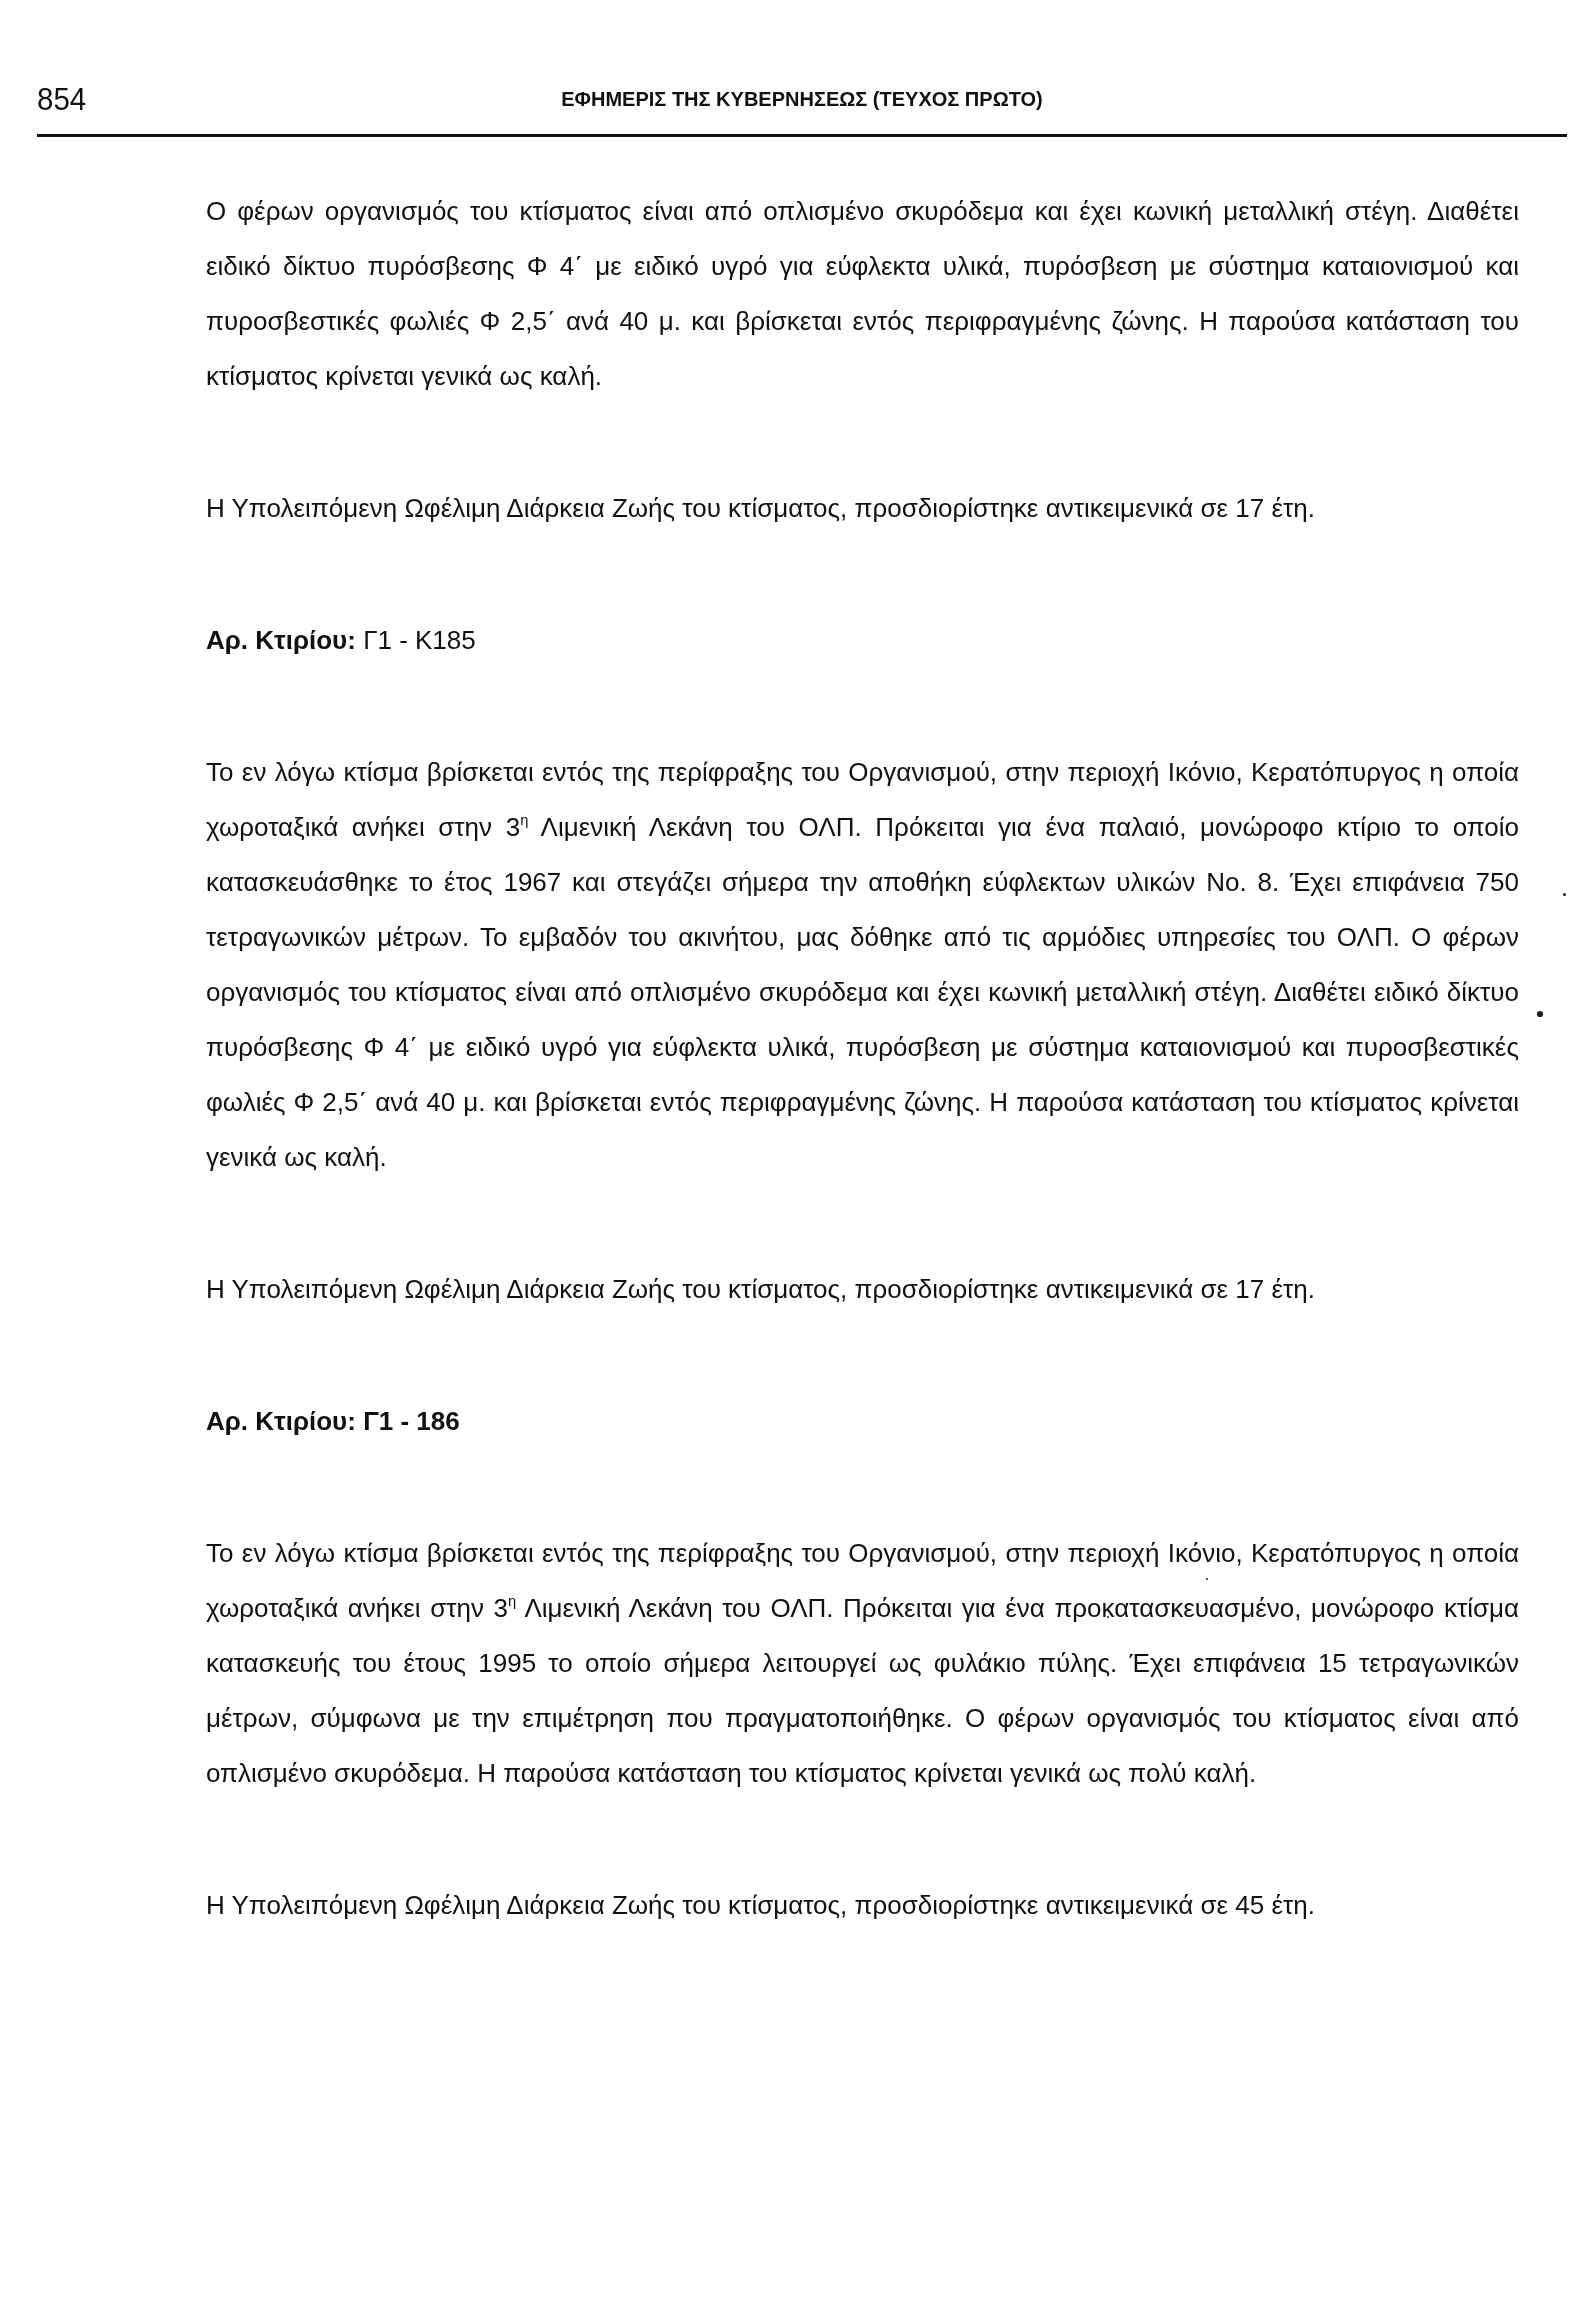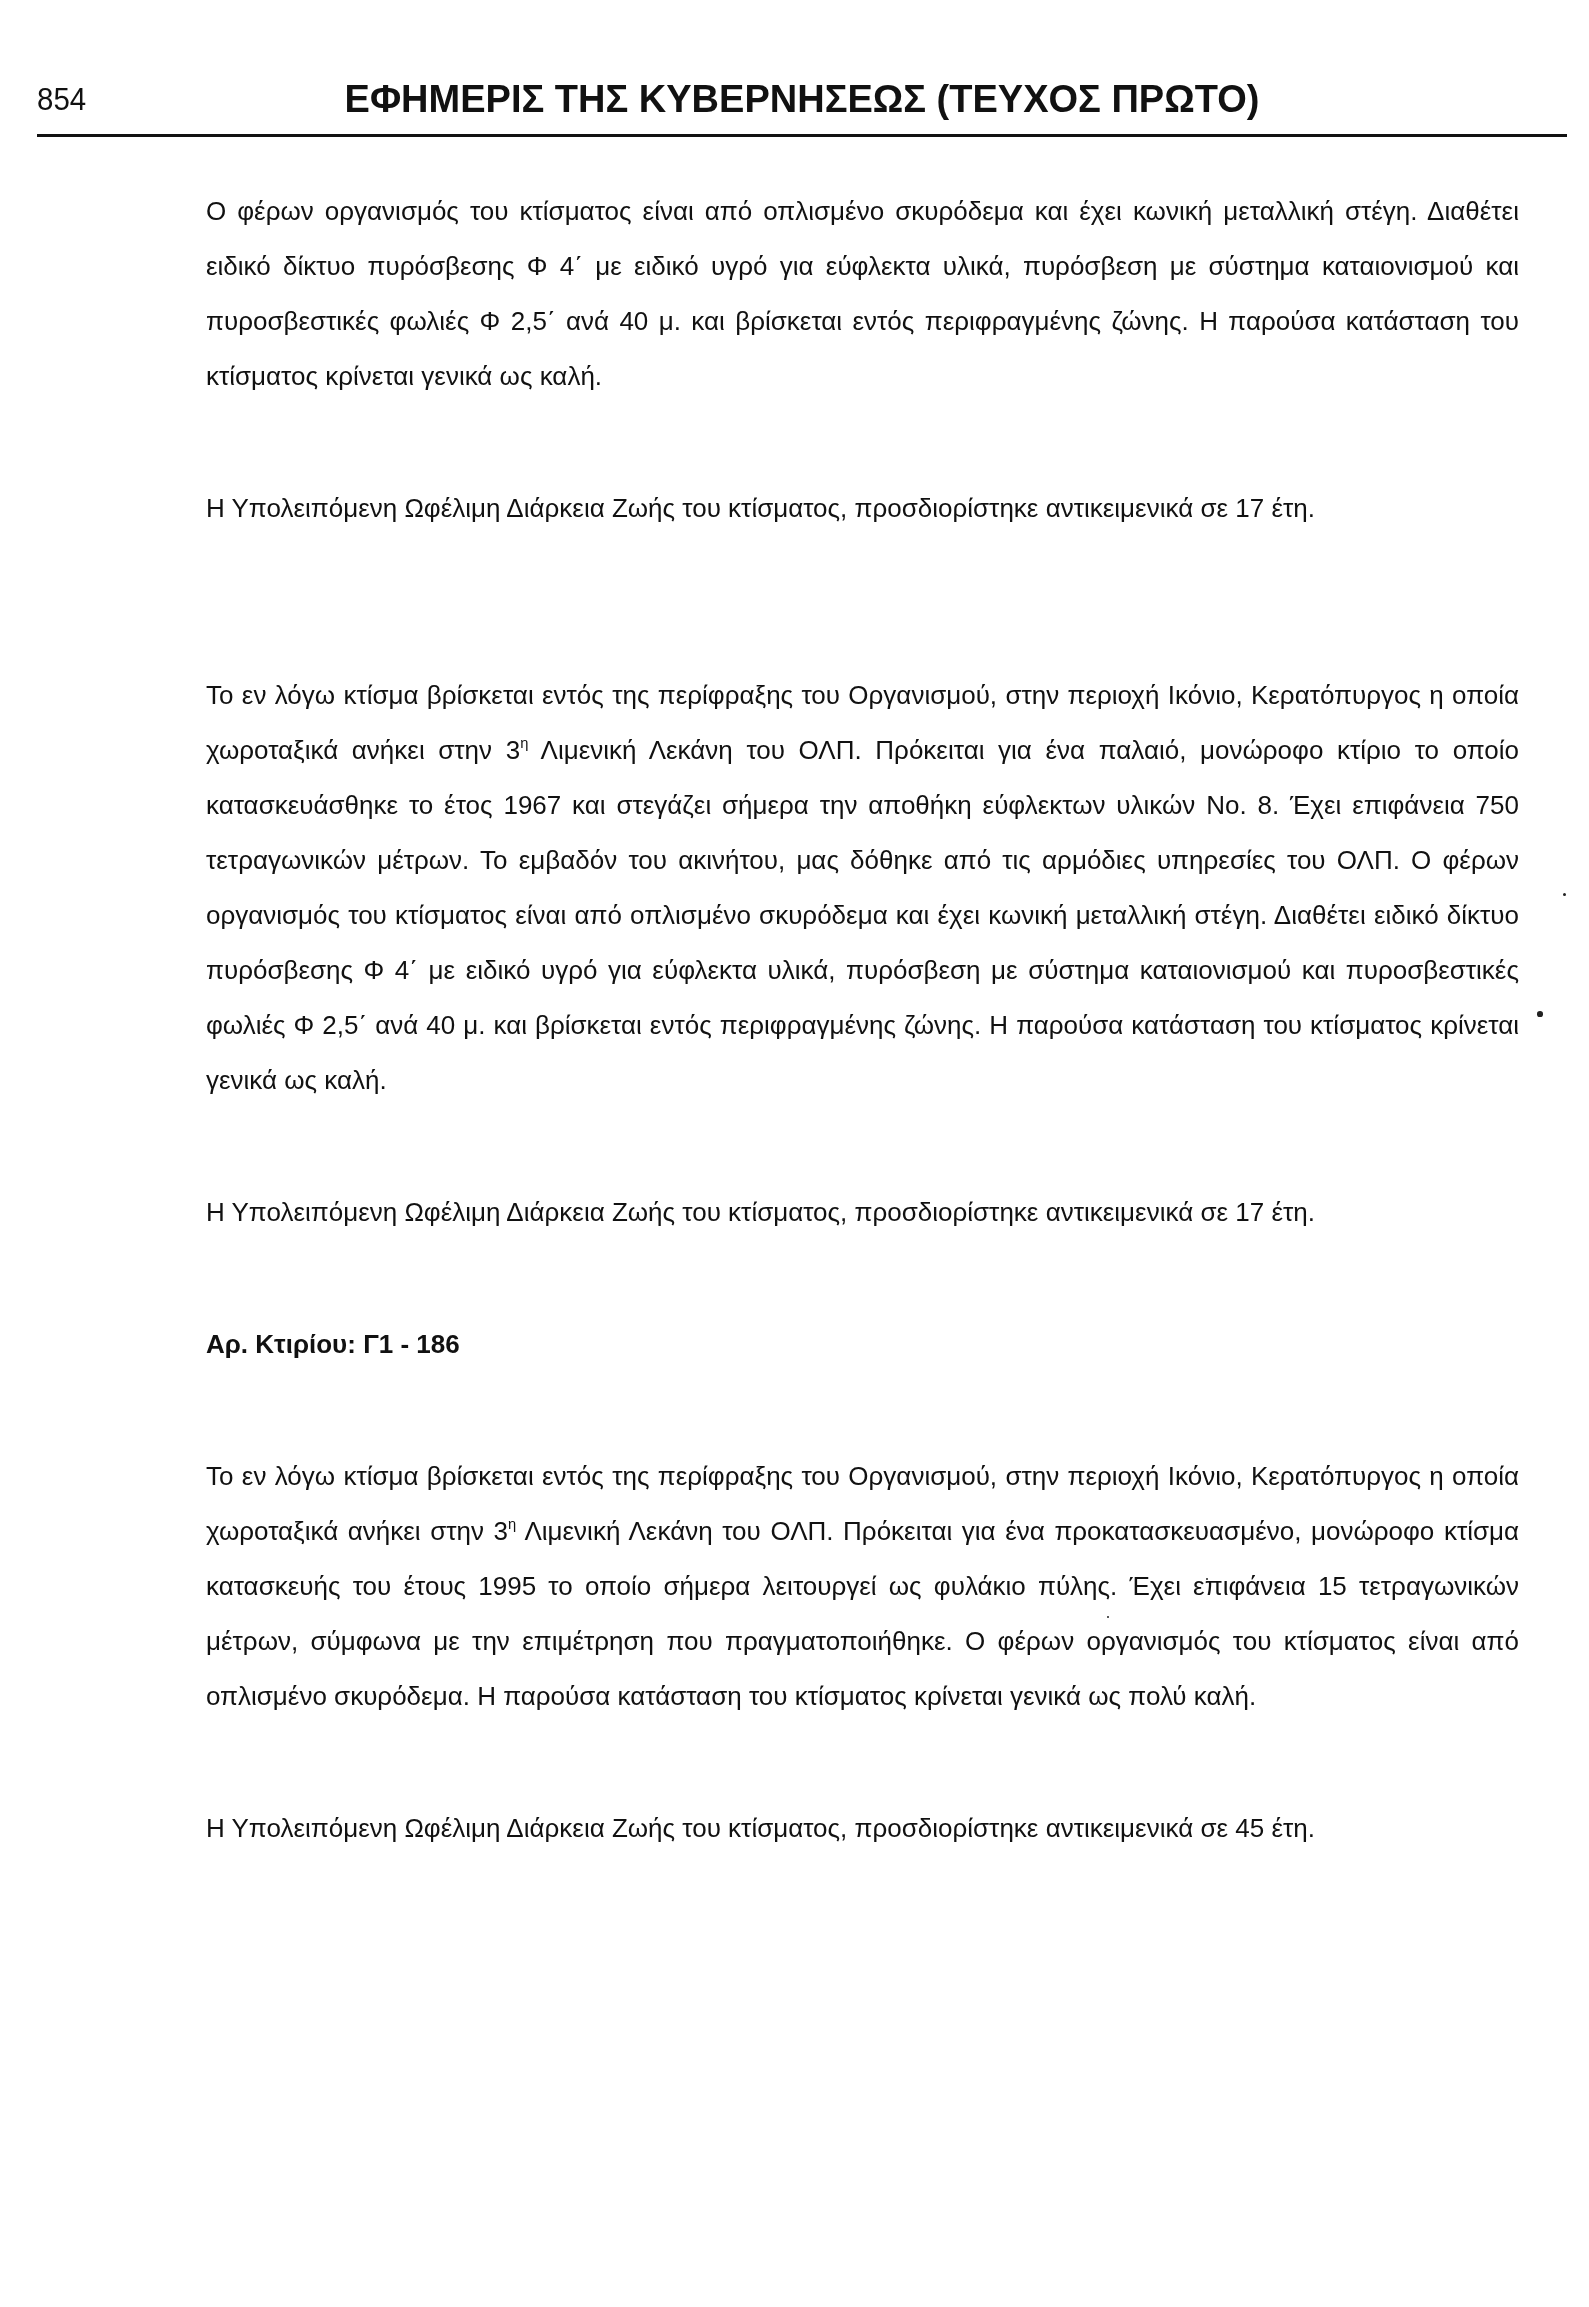--- a/index.html
+++ b/index.html
@@ -9,21 +9,21 @@
   }
   .header {
     position: absolute; left: 37px; top: 75px; width: 1530px; height: 49px;
   }
   .page-num {
     position: absolute; left: 0; top: 0; font-size: 31px; line-height: 49px;
     transform: scaleX(0.95); transform-origin: left;
   }
   .header-title {
     position: absolute; left: 0; width: 1530px; top: 0; text-align: center;
-    font-size: 38px; font-weight: bold; line-height: 49px;
+    font-size: 20px; font-weight: bold; line-height: 49px;
   }
   .rule {
     position: absolute; left: 37px; top: 134px; width: 1530px; height: 3.3px; background: #111;
   }
   .content {
     position: absolute; left: 195px; top: 173px; width: 1335px;
     font-size: 26px; line-height: 55px;
   }
   .content p { margin: 11px; text-align: justify; }
   .gap { height: 55px; }
@@ -38,20 +38,24 @@
   <span class="page-num">854</span>
   <div class="header-title">ΕΦΗΜΕΡΙΣ ΤΗΣ ΚΥΒΕΡΝΗΣΕΩΣ (ΤΕΥΧΟΣ ΠΡΩΤΟ)</div>
 </div>
 <div class="rule"></div>
 
 <div class="content">
   <p>Ο φέρων οργανισμός του κτίσματος είναι από οπλισμένο σκυρόδεμα και έχει κωνική μεταλλική στέγη. Διαθέτει ειδικό δίκτυο πυρόσβεσης Φ 4΄ με ειδικό υγρό για εύφλεκτα υλικά, πυρόσβεση με σύστημα καταιονισμού και πυροσβεστικές φωλιές Φ 2,5΄ ανά 40 μ. και βρίσκεται εντός περιφραγμένης ζώνης. Η παρούσα κατάσταση του κτίσματος κρίνεται γενικά ως καλή.</p>
   <div class="gap"></div>
   <p>Η Υπολειπόμενη Ωφέλιμη Διάρκεια Ζωής του κτίσματος, προσδιορίστηκε αντικειμενικά σε 17 έτη.</p>
   <div class="gap"></div>
+  <p class="heading">
+    <span>Αρ. Κτιρίου:</span>
+    <span style="font-weight:normal">Γ1 - Κ185</span>
+  </p>
   <div class="gap"></div>
   <p><span>Το εν λόγω κτίσμα βρίσκεται εντός της περίφραξης του Οργανισμού, στην περιοχή Ικόνιο, Κερατόπυργος η οποία χωροταξικά ανήκει στην 3</span><sup>η</sup><span> Λιμενική Λεκάνη του ΟΛΠ. Πρόκειται για ένα παλαιό, μονώροφο κτίριο το οποίο κατασκευάσθηκε το έτος 1967 και στεγάζει σήμερα την αποθήκη εύφλεκτων υλικών Νο. 8. Έχει επιφάνεια 750 τετραγωνικών μέτρων. Το εμβαδόν του ακινήτου, μας δόθηκε από τις αρμόδιες υπηρεσίες του ΟΛΠ. Ο φέρων οργανισμός του κτίσματος είναι από οπλισμένο σκυρόδεμα και έχει κωνική μεταλλική στέγη. Διαθέτει ειδικό δίκτυο πυρόσβεσης Φ 4΄ με ειδικό υγρό για εύφλεκτα υλικά, πυρόσβεση με σύστημα καταιονισμού και πυροσβεστικές φωλιές Φ 2,5΄ ανά 40 μ. και βρίσκεται εντός περιφραγμένης ζώνης. Η παρούσα κατάσταση του κτίσματος κρίνεται γενικά ως καλή.</span></p>
   <div class="gap"></div>
   <p>Η Υπολειπόμενη Ωφέλιμη Διάρκεια Ζωής του κτίσματος, προσδιορίστηκε αντικειμενικά σε 17 έτη.</p>
   <div class="gap"></div>
   <p class="heading">
     <span>Αρ. Κτιρίου:</span>
     <span style="font-weight:bold">Γ1 - 186</span>
   </p>
   <div class="gap"></div>

